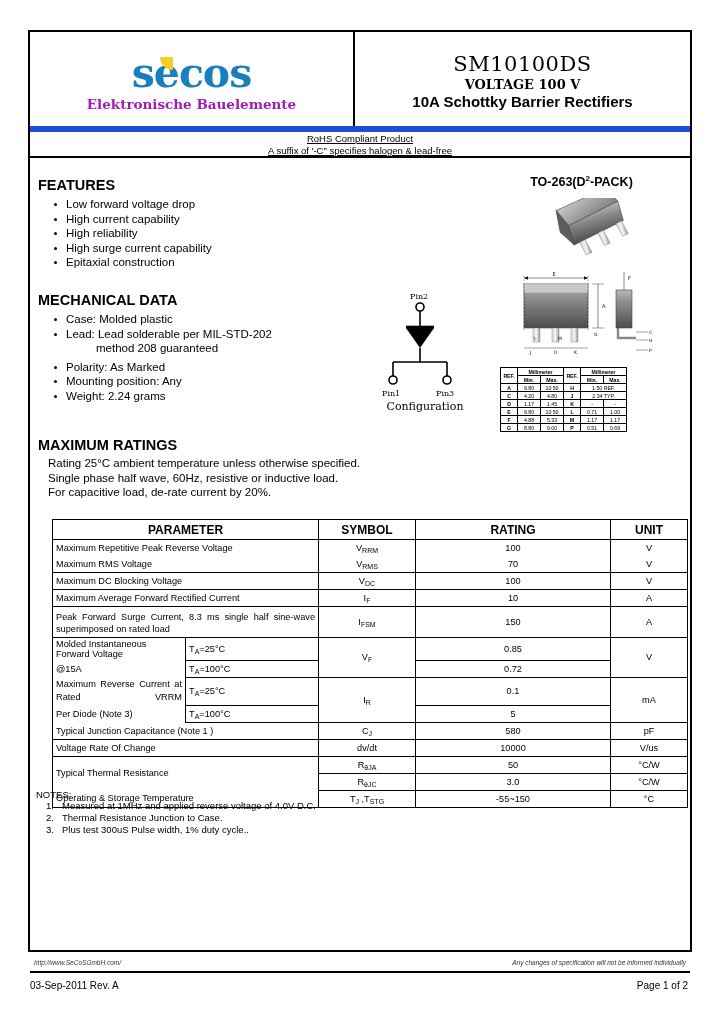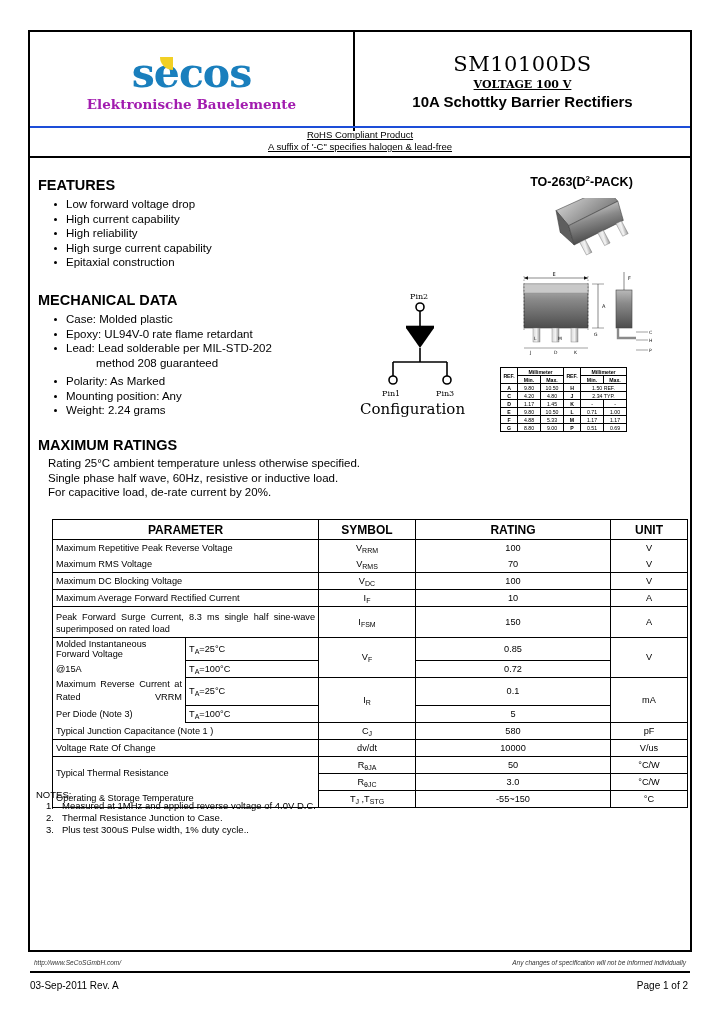--- a/index.html
+++ b/index.html
@@ -79,37 +79,36 @@
   .part-no {
     font-family: "DejaVu Serif", serif;
     font-weight: normal;
     font-size: 21px;
     letter-spacing: 0.5px;
     line-height: 23px;
   }
   .part-volt {
     font-family: "DejaVu Serif", serif;
     font-weight: bold;
-    font-size: 11px;
+    font-size: 13px;
     line-height: 17px;
-    text-decoration: underline;
   }
   .part-desc {
     font-family: Liberation Sans, sans-serif;
     font-weight: bold;
     font-size: 15px;
     line-height: 17px;
   }
 
   
   .rohs {
     position: absolute;
     left: 30px; top: 126px;
     width: 660px; height: 32px;
-    border-top: 2px solid #1d4ed8;
+    border-top: 6px solid #1d4ed8;
     border-bottom: 2px solid #000;
     box-sizing: border-box;
     text-align: center;
     padding-top: 1px;
   }
   .rohs div {
     font-family: "Liberation Sans", sans-serif;
     font-size: 9.5px;
     line-height: 12px;
     text-decoration: underline;
@@ -150,22 +149,23 @@
     position: absolute; left: 494px; top: 174px;
     width: 175px; text-align: center;
     font-weight: bold; font-size: 12.5px;
   }
   #pkg-art { position: absolute; left: 498px; top: 198px; width: 175px; height: 168px; }
 
   
   #config { position: absolute; left: 368px; top: 282px; width: 120px; height: 135px; }
   #config-caption {
     position: absolute; left: 360px; top: 400px; width: 130px;
+    text-align: center;
     font-family: "DejaVu Serif", serif;
-    font-size: 15px;
+    font-size: 11px;
   }
 
   
   #dimtable {
     position: absolute; left: 500px; top: 367px;
     border-collapse: collapse;
     font-family: "Liberation Sans", sans-serif;
     font-size: 5.2px;
     line-height: 6px;
   }
@@ -282,21 +282,20 @@
       <li>High reliability</li>
       <li>High surge current capability</li>
       <li>Epitaxial construction</li>
     </ul>
   </div>
 
   <div id="mechdata">
     <div class="sec-title">MECHANICAL DATA</div>
     <ul class="bullets">
       <li>Case: Molded plastic</li>
-      <li>Epoxy: UL94V-0 rate flame retardant</li>
       <li>Lead: Lead solderable per MIL-STD-202</li>
     </ul>
     <div class="indent-line">method 208 guaranteed</div>
     <ul class="bullets">
       <li>Polarity: As Marked</li>
       <li>Mounting position: Any</li>
       <li>Weight: 2.24 grams</li>
     </ul>
   </div>
 

